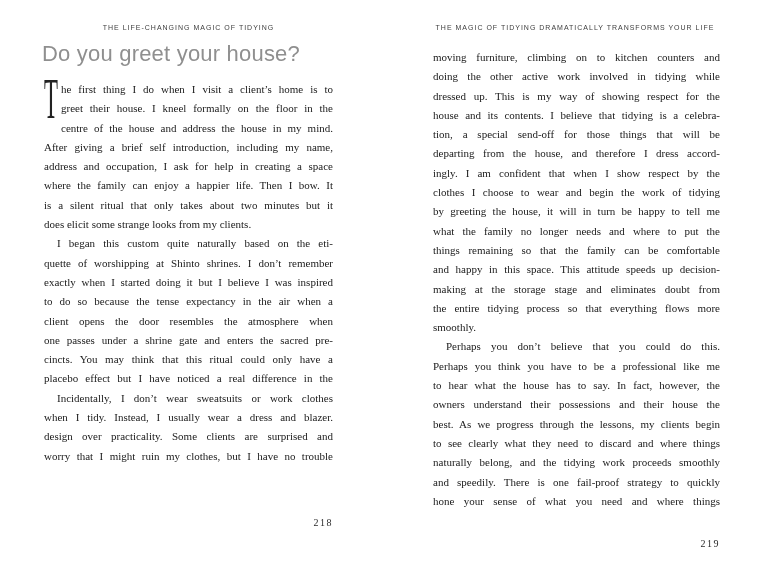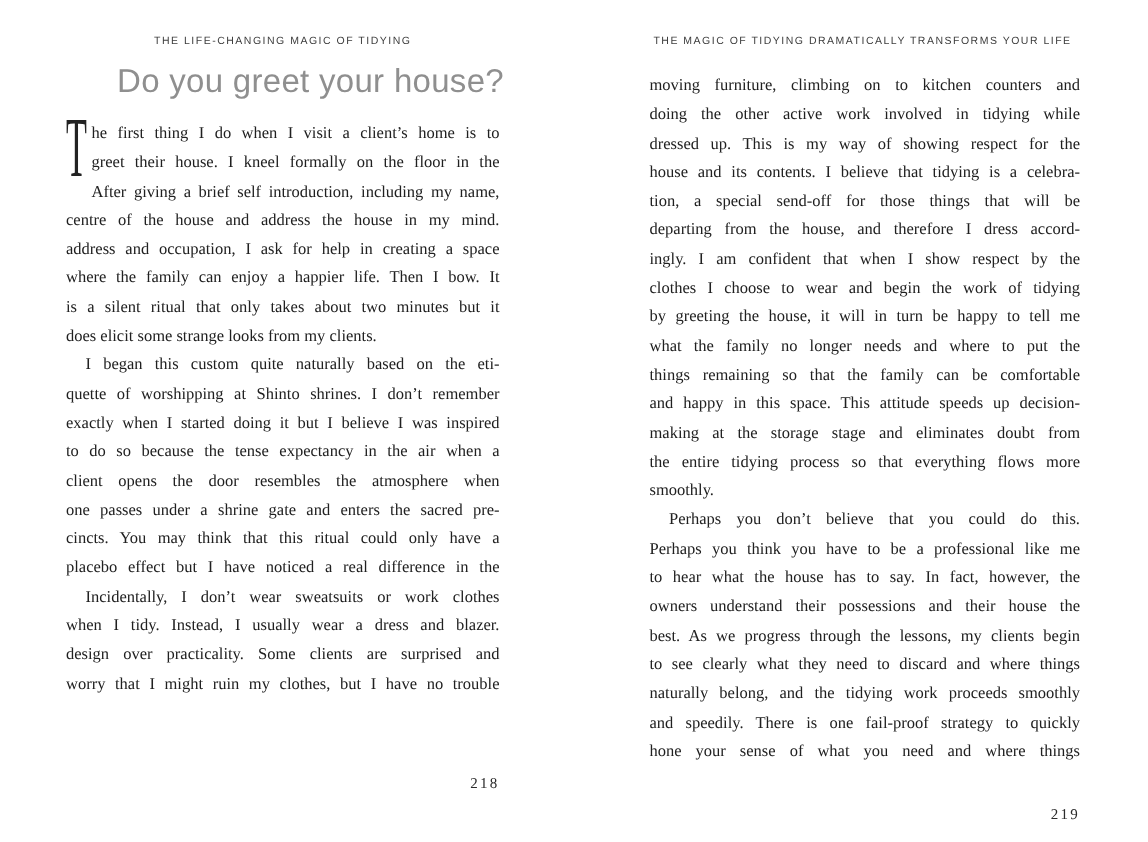--- a/index.html
+++ b/index.html
@@ -28,21 +28,20 @@
 
   .chapter-title {
     position: absolute;
     left: 42px; top: 41px;
     font-family: "Liberation Sans", sans-serif;
     font-size: 22px;
     font-weight: 400;
     color: #8f8f8f;
     letter-spacing: 0.2px;
     white-space: nowrap;
-    margin-left: 36px;
   }
 
   .body-col {
     position: absolute;
     color: #202020;
     font-size: 11px;
     line-height: 19.3px;
   }
   #left-body  { left: 44px;  width: 289px; top: 80px; }
   #right-body { left: 433px; width: 287px; top: 48px; }
@@ -90,22 +89,22 @@
 
 <div class="chapter-title">Do you greet your house?</div>
 
 <span class="dropcap-glyph">T</span>
 
 <div class="body-col" id="left-body">
   <span class="dropcap-spacer"></span>
   <div>
       <div class="line">he first thing I do when I visit a client’s home is to</div>
       <div class="line">greet their house. I kneel formally on the floor in the</div>
+      <div class="line">centre of the house and address the house in my mind.</div>
       <div class="line">After giving a brief self introduction, including my name,</div>
-      <div class="line">centre of the house and address the house in my mind.</div>
       <div class="line">address and occupation, I ask for help in creating a space</div>
       <div class="line">where the family can enjoy a happier life. Then I bow. It</div>
       <div class="line">is a silent ritual that only takes about two minutes but it</div>
       <div class="line para-end">does elicit some strange looks from my clients.</div>
       <div class="line indent">I began this custom quite naturally based on the eti-</div>
       <div class="line">quette of worshipping at Shinto shrines. I don’t remember</div>
       <div class="line">exactly when I started doing it but I believe I was inspired</div>
       <div class="line">to do so because the tense expectancy in the air when a</div>
       <div class="line">client opens the door resembles the atmosphere when</div>
       <div class="line">one passes under a shrine gate and enters the sacred pre-</div>

